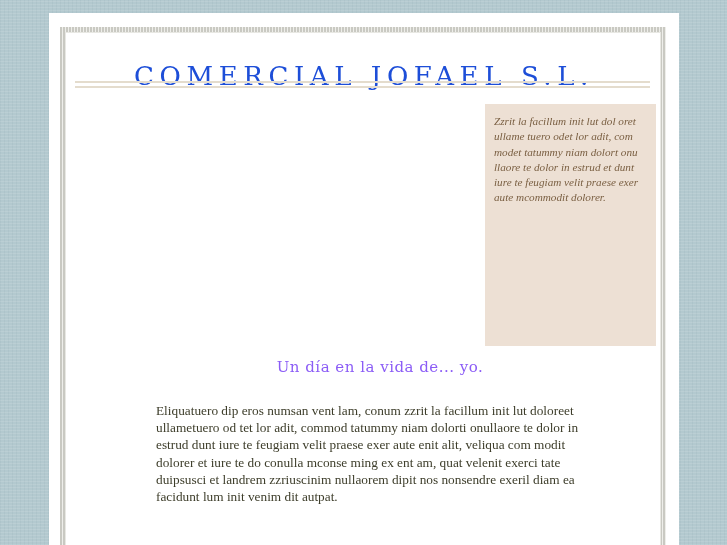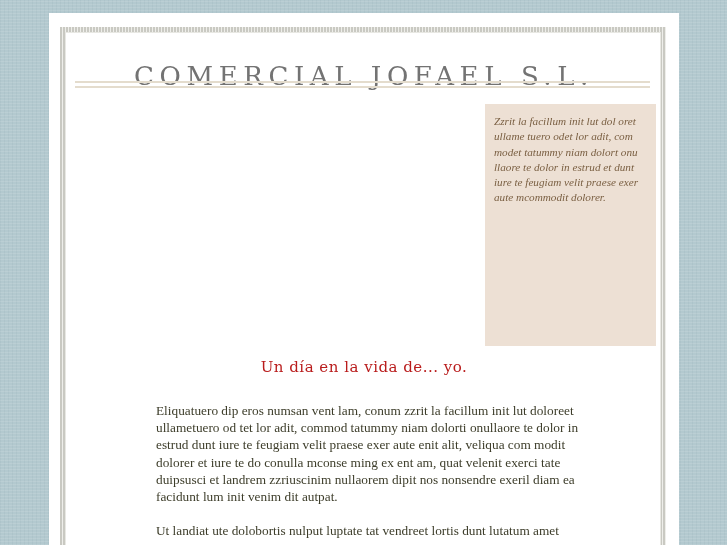--- a/index.html
+++ b/index.html
@@ -45,21 +45,21 @@
     }
     .site-title {
       position: absolute;
       left: 0;
       top: 43px;
       width: 630px;
       text-align: center;
       font-family: "DejaVu Serif", "Liberation Serif", serif;
       font-size: 26px;
       letter-spacing: 5.6px;
-      color: #737373;
+      color: #1d4ed8;
       margin: 0;
       font-weight: normal;
       line-height: 40px;
     }
     .title-rule {
       position: absolute;
       left: 26px;
       width: 575px;
       height: 2px;
       background: #e4dccd;
@@ -79,27 +79,27 @@
     .sidebar-text {
       font-family: "Liberation Serif", "DejaVu Serif", serif;
       font-style: italic;
       font-size: 11.2px;
       line-height: 15.3px;
       color: #7a5f42;
       margin: 0;
     }
     .article-heading {
       position: absolute;
-      left: 80px;
+      left: 96px;
       top: 345px;
       width: 470px;
       text-align: center;
       font-family: "DejaVu Serif", "Liberation Serif", serif;
       font-size: 15px;
-      color: #b91c1c;
+      color: #8b5cf6;
       margin: 0;
       font-weight: normal;
       letter-spacing: 0.5px;
     }
     .article-body {
       position: absolute;
       left: 91px;
       top: 389px;
       width: 460px;
       font-family: "Liberation Serif", "DejaVu Serif", serif;
@@ -122,15 +122,14 @@
   <div class="title-rule r2"></div>
 
   <aside class="sidebar-box">
     <p class="sidebar-text">Zzrit la facillum init lut dol oret ullame tuero odet lor adit, com modet tatummy niam dolort onu llaore te dolor in estrud et dunt iure te feugiam velit praese exer aute mcommodit dolorer.</p>
   </aside>
 
   <h2 class="article-heading">Un día en la vida de... yo.</h2>
 
   <div class="article-body">
     <p>Eliquatuero dip eros numsan vent lam, conum zzrit la facillum init lut doloreet ullametuero od tet lor adit, commod tatummy niam dolorti onullaore te dolor in estrud dunt iure te feugiam velit praese exer aute enit alit, veliqua com modit dolorer et iure te do conulla mconse ming ex ent am, quat velenit exerci tate duipsusci et landrem zzriuscinim nullaorem dipit nos nonsendre exeril diam ea facidunt lum init venim dit autpat.</p>
-    <p>Ut landiat ute dolobortis nulput luptate tat vendreet lortis dunt lutatum amet</p>
   </div>
 </div>
 
 </body></html>

